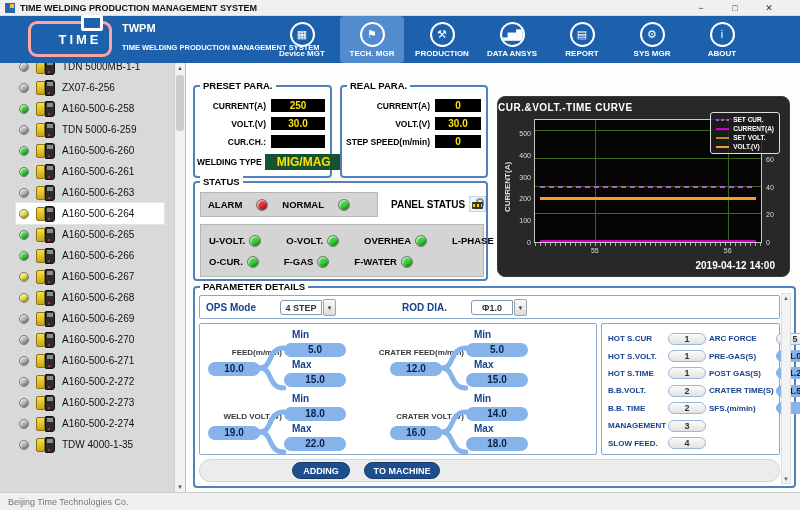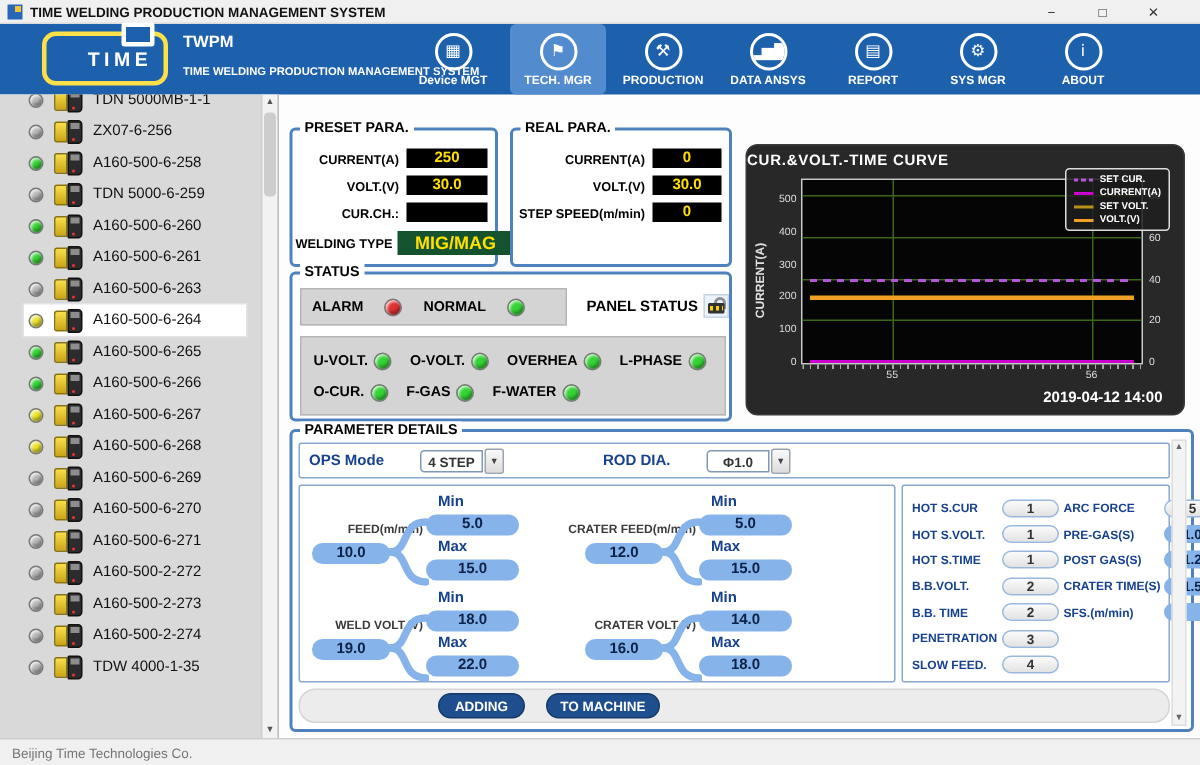--- a/index.html
+++ b/index.html
@@ -9,21 +9,21 @@
   
   .titlebar{position:absolute;left:0;top:0;width:800px;height:16px;background:#f0f0f0;
     border-bottom:1px solid #dcdcdc;display:flex;align-items:center;}
   .app-ico{width:10px;height:10px;margin:0 5px;position:relative;background:#2a66b8;}
   .app-ico:after{content:"";position:absolute;right:1px;top:1px;width:4px;height:4px;background:#f4c430;}
   .tb-title{font-size:9px;font-weight:bold;color:#111;white-space:nowrap;}
   .tb-controls{margin-left:auto;display:flex;margin-right:14px;}
   .tb-btn{width:34px;text-align:center;font-size:9px;color:#333;cursor:default;}
   
   .header{position:absolute;left:0;top:16px;width:800px;height:47px;background:#1d60ac;}
-  .logo{position:absolute;left:28px;top:5px;width:84px;height:36px;border:3px solid #fde047;
+  .logo{position:absolute;left:28px;top:5px;width:84px;height:36px;border:3px solid #fca5a5;
     border-radius:9px;display:flex;align-items:center;justify-content:center;padding-left:20px;}
   .logo:before{content:"";position:absolute;top:-9px;right:6px;width:16px;height:10px;
     background:#1d60ac;border:3px solid #fff;border-radius:2px;}
   .logo span{color:#fff;font-weight:bold;font-size:13px;letter-spacing:3px;}
   .app-abbr{position:absolute;left:122px;top:6px;color:#fff;font-size:11px;font-weight:bold;}
   .app-name{position:absolute;left:122px;top:27px;color:#fff;font-size:7.5px;font-weight:bold;white-space:nowrap;}
   .nav{position:absolute;left:270px;top:0;height:47px;display:flex;gap:6px;}
   .nav-item{width:64px;height:47px;display:flex;flex-direction:column;align-items:center;
     justify-content:center;gap:2px;border-radius:4px;}
   .nav-item.selected{background:#538cce;}
@@ -77,21 +77,21 @@
   .st-p1{left:5px;top:9px;width:178px;height:25px;display:flex;align-items:center;gap:14px;padding:0 7px;}
   .st-lab{font-size:9.5px;font-weight:bold;white-space:nowrap;}
   .panel-status{position:absolute;left:196px;top:13px;display:flex;align-items:center;gap:4px;}
   .lock{position:relative;width:17px;height:16px;background:#eaf2fc;border:1px solid #c8d4e4;}
   .lock .body{position:absolute;left:2px;bottom:2px;width:11px;height:7px;background:#333;border-radius:1px;}
   .lock .body:after{content:"";position:absolute;left:1px;top:2px;width:9px;height:3px;
     background:repeating-linear-gradient(90deg,#ffd400 0 2px,#333 2px 4px);}
   .lock .shack{position:absolute;right:1px;top:1px;width:8px;height:8px;border:2px solid #909090;
     border-bottom:none;border-radius:5px 5px 0 0;}
   .st-p2{left:5px;top:41px;width:284px;height:53px;padding:5px 8px;}
-  .sig-row{display:flex;align-items:center;height:21px;}
+  .sig-row{display:flex;align-items:center;height:21px;gap:13px;}
   .sig{display:flex;align-items:center;gap:4px;margin-right:12px;}
   .sig span{font-size:9.5px;font-weight:bold;white-space:nowrap;}
   
   .chart{position:absolute;left:497px;top:96px;width:293px;height:181px;background:#282828;
     border-radius:8px;border:1px solid #3a3a3a;}
   .chart-title{position:absolute;top:5px;width:100%;text-align:left;color:#fff;font-size:10px;
     font-weight:bold;letter-spacing:.5px;}
   .plot{position:absolute;left:36px;top:22px;width:228px;height:124px;background:#050505;border:1px solid #c8c8c8;}
   .ylab-l{position:absolute;left:-24px;top:50%;width:60px;text-align:center;transform:translate(-50%,-50%) rotate(-90deg);
     color:#e0e0e0;font-size:8px;font-weight:bold;white-space:nowrap;}
@@ -626,21 +626,21 @@
           <div class="pp-lab">POST GAS(S)</div>
           <div class="pp-pill blue">1.2</div>
           <div class="pp-lab">B.B.VOLT.</div>
           <div class="pp-pill gray">2</div>
           <div class="pp-lab">CRATER TIME(S)</div>
           <div class="pp-pill blue">1.5</div>
           <div class="pp-lab">B.B. TIME</div>
           <div class="pp-pill gray">2</div>
           <div class="pp-lab">SFS.(m/min)</div>
           <div class="pp-pill blue"></div>
-          <div class="pp-lab">PENETRATION</div>
+          <div class="pp-lab">MANAGEMENT</div>
           <div class="pp-pill gray">3</div>
           <div></div>
           <div></div>
           <div class="pp-lab">SLOW FEED.</div>
           <div class="pp-pill gray">4</div>
           <div></div>
           <div></div>
         </div>
     </div>
     <div class="btnstrip">

